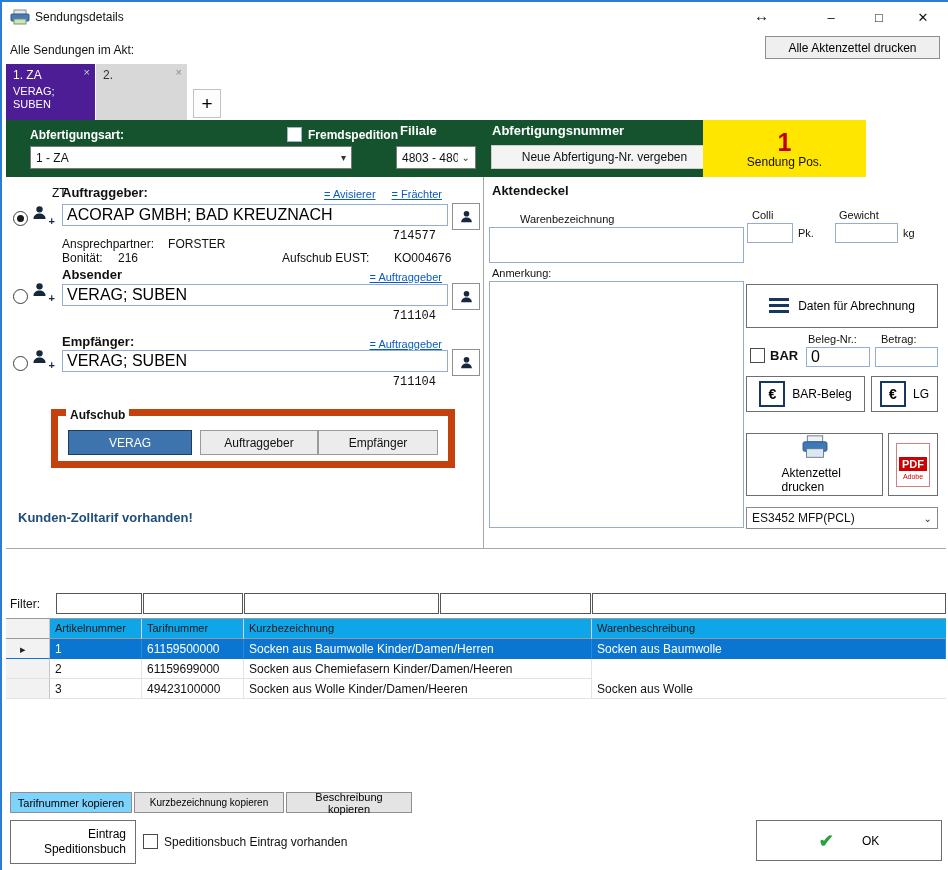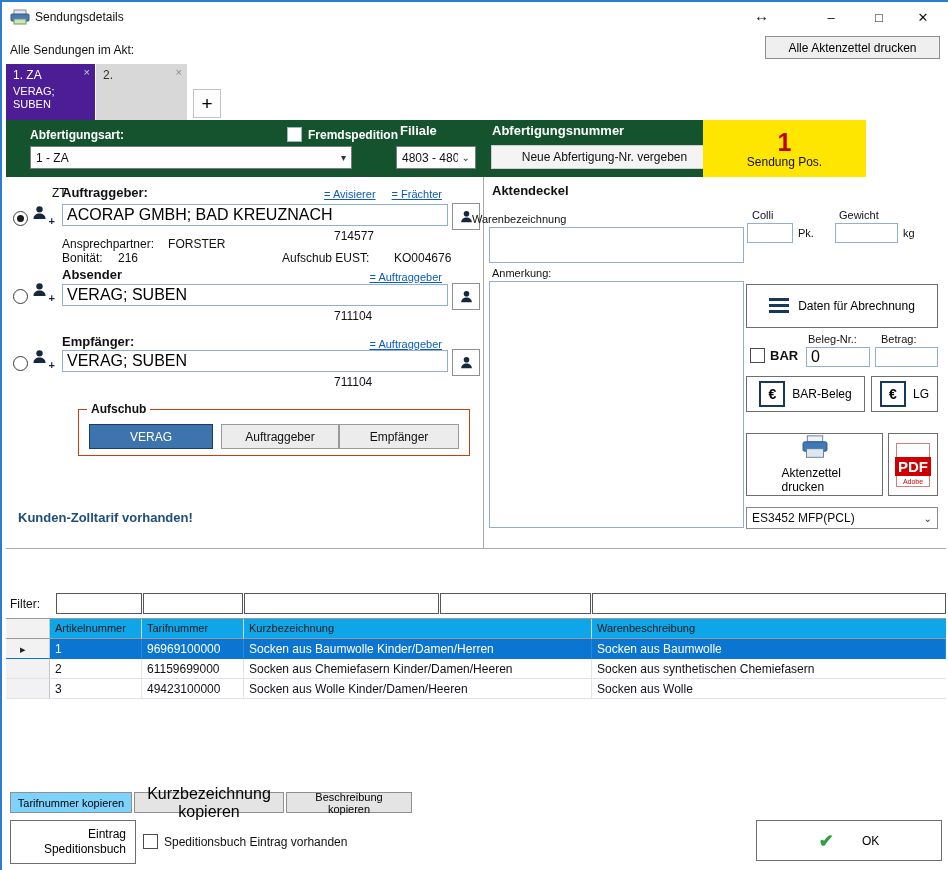--- a/index.html
+++ b/index.html
@@ -68,79 +68,79 @@
   .fld-label{position:absolute;left:56px;font-weight:bold;font-size:13px;}
   #ag-label{top:8px;} #abs-label{top:90px;} #emp-label{top:157px;}
   #ag-links{position:absolute;left:160px;top:11px;width:276px;display:flex;justify-content:flex-end;gap:16px;}
   #abs-linkrow{position:absolute;left:236px;top:93px;width:200px;text-align:right;}
   #emp-linkrow{position:absolute;left:236px;top:160px;width:200px;text-align:right;}
   #ag-input{left:56px;top:27px;width:386px;height:22px;}
   #abs-input{left:56px;top:107px;width:386px;height:22px;}
   #emp-input{left:56px;top:173px;width:386px;height:22px;}
   .pbtn{position:absolute;width:26px;height:25px;background:#fff;border:1px solid #8f8f8f;display:flex;align-items:center;justify-content:center;}
   #pb1{left:446px;top:26px;} #pb2{left:446px;top:106px;} #pb3{left:446px;top:172px;}
-  .num{position:absolute;left:328px;width:112px;}
+  .num{position:absolute;left:318px;width:112px;text-align:right;font-family:Liberation Mono, monospace;}
   #ag-num{top:52px;} #abs-num{top:132px;} #emp-num{top:198px;}
   #ag-anspr{position:absolute;left:56px;top:60px;}
   #ag-anspr .v{margin-left:14px;}
   #ag-bon{position:absolute;left:56px;top:74px;width:388px;height:14px;}
   #ag-bon span{position:absolute;top:0;}
   #ag-bon .bl{left:0;} #ag-bon .bv{left:56px;} #ag-bon .el{left:220px;} #ag-bon .ev{left:332px;}
-  #aufschub-box{position:absolute;left:72px;top:232px;width:390px;height:45px;border:1px solid #c2410c;}
+  #aufschub-box{position:absolute;left:45px;top:232px;width:390px;height:45px;border:7px solid #c2410c;}
   #aufschub-box .box-label{position:absolute;left:8px;top:-8px;background:#fff;padding:0 4px;font-weight:bold;font-size:12px;}
   .aw{position:absolute;top:14px;height:23px;display:flex;align-items:center;justify-content:center;font-size:12px;cursor:default;}
   #aw1{left:10px;width:122px;background:#3e74ad;border:1px solid #1c3d5f;color:#fff;}
   #aw2{left:142px;width:116px;background:#ececec;border:1px solid #9a9a9a;}
   #aw3{left:260px;width:118px;background:#ececec;border:1px solid #9a9a9a;}
   #zoll-note{position:absolute;left:12px;top:333px;font-weight:bold;font-size:13px;color:#1f4e79;}
 
   
   #akt-title{left:490px;top:181px;}
-  #waren-label{left:470px;top:211px;}
+  #waren-label{left:518px;top:211px;}
   #waren-input{left:487px;top:225px;width:255px;height:36px;}
   #anm-label{left:490px;top:265px;}
   #anm-textarea{position:absolute;left:487px;top:279px;width:255px;height:247px;border:1px solid #94aed0;resize:none;font-family:inherit;font-size:12px;box-sizing:border-box;}
   #colli-label{left:750px;top:207px;} #gewicht-label{left:837px;top:207px;}
   #colli-input{left:745px;top:221px;width:46px;height:20px;}
   #pk-label{left:796px;top:225px;}
   #gewicht-input{left:833px;top:221px;width:63px;height:20px;}
   #kg-label{left:901px;top:225px;}
   #btn-daten{left:744px;top:282px;width:192px;height:44px;gap:9px;}
   #belegnr-label{left:806px;top:331px;} #betrag-label{left:879px;top:331px;}
   #bar-row{position:absolute;left:748px;top:346px;display:flex;align-items:center;gap:5px;font-weight:bold;font-size:13px;}
   #belegnr-input{left:804px;top:345px;width:64px;height:20px;}
   #betrag-input{left:873px;top:345px;width:63px;height:20px;}
   #btn-barbeleg{left:744px;top:374px;width:119px;height:36px;gap:7px;}
   #btn-lg{left:869px;top:374px;width:67px;height:36px;gap:7px;}
   .euro-icon{width:22px;height:22px;border:2px solid #17375e;background:#fff;display:flex;align-items:center;justify-content:center;font-weight:bold;font-size:14px;flex:0 0 22px;}
   #btn-aktenzettel{left:744px;top:431px;width:137px;height:63px;gap:7px;flex-direction:column;}
   #btn-aktenzettel .txt{width:66px;text-align:left;line-height:14px;}
   #btn-pdf{left:886px;top:431px;width:50px;height:63px;}
   .pdf-icon{width:32px;height:42px;background:#fff;border:1px solid #d08080;display:flex;flex-direction:column;align-items:center;}
-  .pdf-band{background:#cc0000;color:#fff;font-size:15px;font-weight:bold;padding:1px 3px;margin-top:13px;}
+  .pdf-band{background:#cc0000;color:#fff;font-size:11px;font-weight:bold;padding:1px 3px;margin-top:13px;}
   .pdf-adobe{color:#cc0000;font-size:7px;margin-top:2px;}
   #printer-combo{left:744px;top:505px;width:192px;height:22px;border:1px solid #8a8a8a;}
 
   
   #filter-label{left:8px;top:595px;}
   #f1{left:54px;width:86px;} #f2{left:141px;width:100px;} #f3{left:242px;width:195px;}
   #f4{left:438px;width:151px;} #f5{left:590px;width:354px;}
   #grid{position:absolute;left:4px;top:616px;width:940px;height:172px;background:#fff;border-top:1px solid #9a9a9a;}
   .g-row{display:flex;height:20px;box-sizing:border-box;}
   .g-head .gc{font-size:11px;color:#1a1a1a;border-bottom:1px solid #9a9a9a;border-right:1px solid #d4d4d4;background:#0ea5e9;}
   .gc{box-sizing:border-box;padding:3px 0 0 5px;overflow:hidden;white-space:nowrap;font-size:12px;border-right:1px solid #e4e4e4;border-bottom:1px solid #dbe3ef;}
   .gc.sel{width:44px;background:#f2f2f2;border-right:1px solid #c6c6c6;padding-left:14px;}
   .gc.c1{width:92px;} .gc.c2{width:102px;} .gc.c3{width:348px;} .gc.c4{width:354px;border-right:none;}
   .g-row.selected .gc{background:#0b76d1;color:#fff;border-bottom:1px solid #0b76d1;border-right:1px solid #2a8adc;}
   .g-row.selected .gc.sel{background:#f2f2f2;color:#222;border-right:1px solid #c6c6c6;}
   .row-arrow{font-size:11px;color:#222;}
 
   
   #btn-copy1{left:8px;top:790px;width:122px;height:21px;font-size:11px;background:#7dd3fc;}
-  #btn-copy2{left:132px;top:790px;width:150px;height:21px;font-size:16px;background:#e4e4e4;}
+  #btn-copy2{left:132px;top:790px;width:150px;height:21px;font-size:10px;background:#e4e4e4;}
   #btn-copy3{left:284px;top:790px;width:126px;height:21px;font-size:11px;background:#e4e4e4;}
   #btn-sped{left:8px;top:818px;width:126px;height:44px;flex-direction:column;align-items:flex-end;justify-content:center;padding-right:9px;line-height:15px;}
   #sped-row{position:absolute;left:141px;top:832px;display:flex;align-items:center;gap:6px;}
   #btn-abbrechen{left:638px;top:818px;width:110px;height:41px;}
   #btn-ok{left:754px;top:818px;width:186px;height:41px;gap:28px;}
   .ok-check{color:#2ea043;font-size:18px;font-weight:bold;}
 </style>
 </head>
 <body>
 
@@ -359,30 +359,29 @@
     <div class="g-row g-head">
       <div class="gc sel"></div>
       <div class="gc c1">Artikelnummer</div>
       <div class="gc c2">Tarifnummer</div>
       <div class="gc c3">Kurzbezeichnung</div>
       <div class="gc c4">Warenbeschreibung</div>
     </div>
     <div class="g-row selected">
       <div class="gc sel"><span class="row-arrow">▸</span></div>
       <div class="gc c1">1</div>
-      <div class="gc c2">96969100000</div>
+      <div class="gc c2">61159500000</div>
       <div class="gc c3">Socken aus Baumwolle Kinder/Damen/Herren</div>
       <div class="gc c4">Socken aus Baumwolle</div>
     </div>
     <div class="g-row">
       <div class="gc sel"></div>
       <div class="gc c1">2</div>
       <div class="gc c2">61159699000</div>
       <div class="gc c3">Socken aus Chemiefasern Kinder/Damen/Heeren</div>
-      <div class="gc c4">Socken aus synthetischen Chemiefasern</div>
     </div>
     <div class="g-row">
       <div class="gc sel"></div>
       <div class="gc c1">3</div>
       <div class="gc c2">49423100000</div>
       <div class="gc c3">Socken aus Wolle Kinder/Damen/Heeren</div>
       <div class="gc c4">Socken aus Wolle</div>
     </div>
   </div>
 

